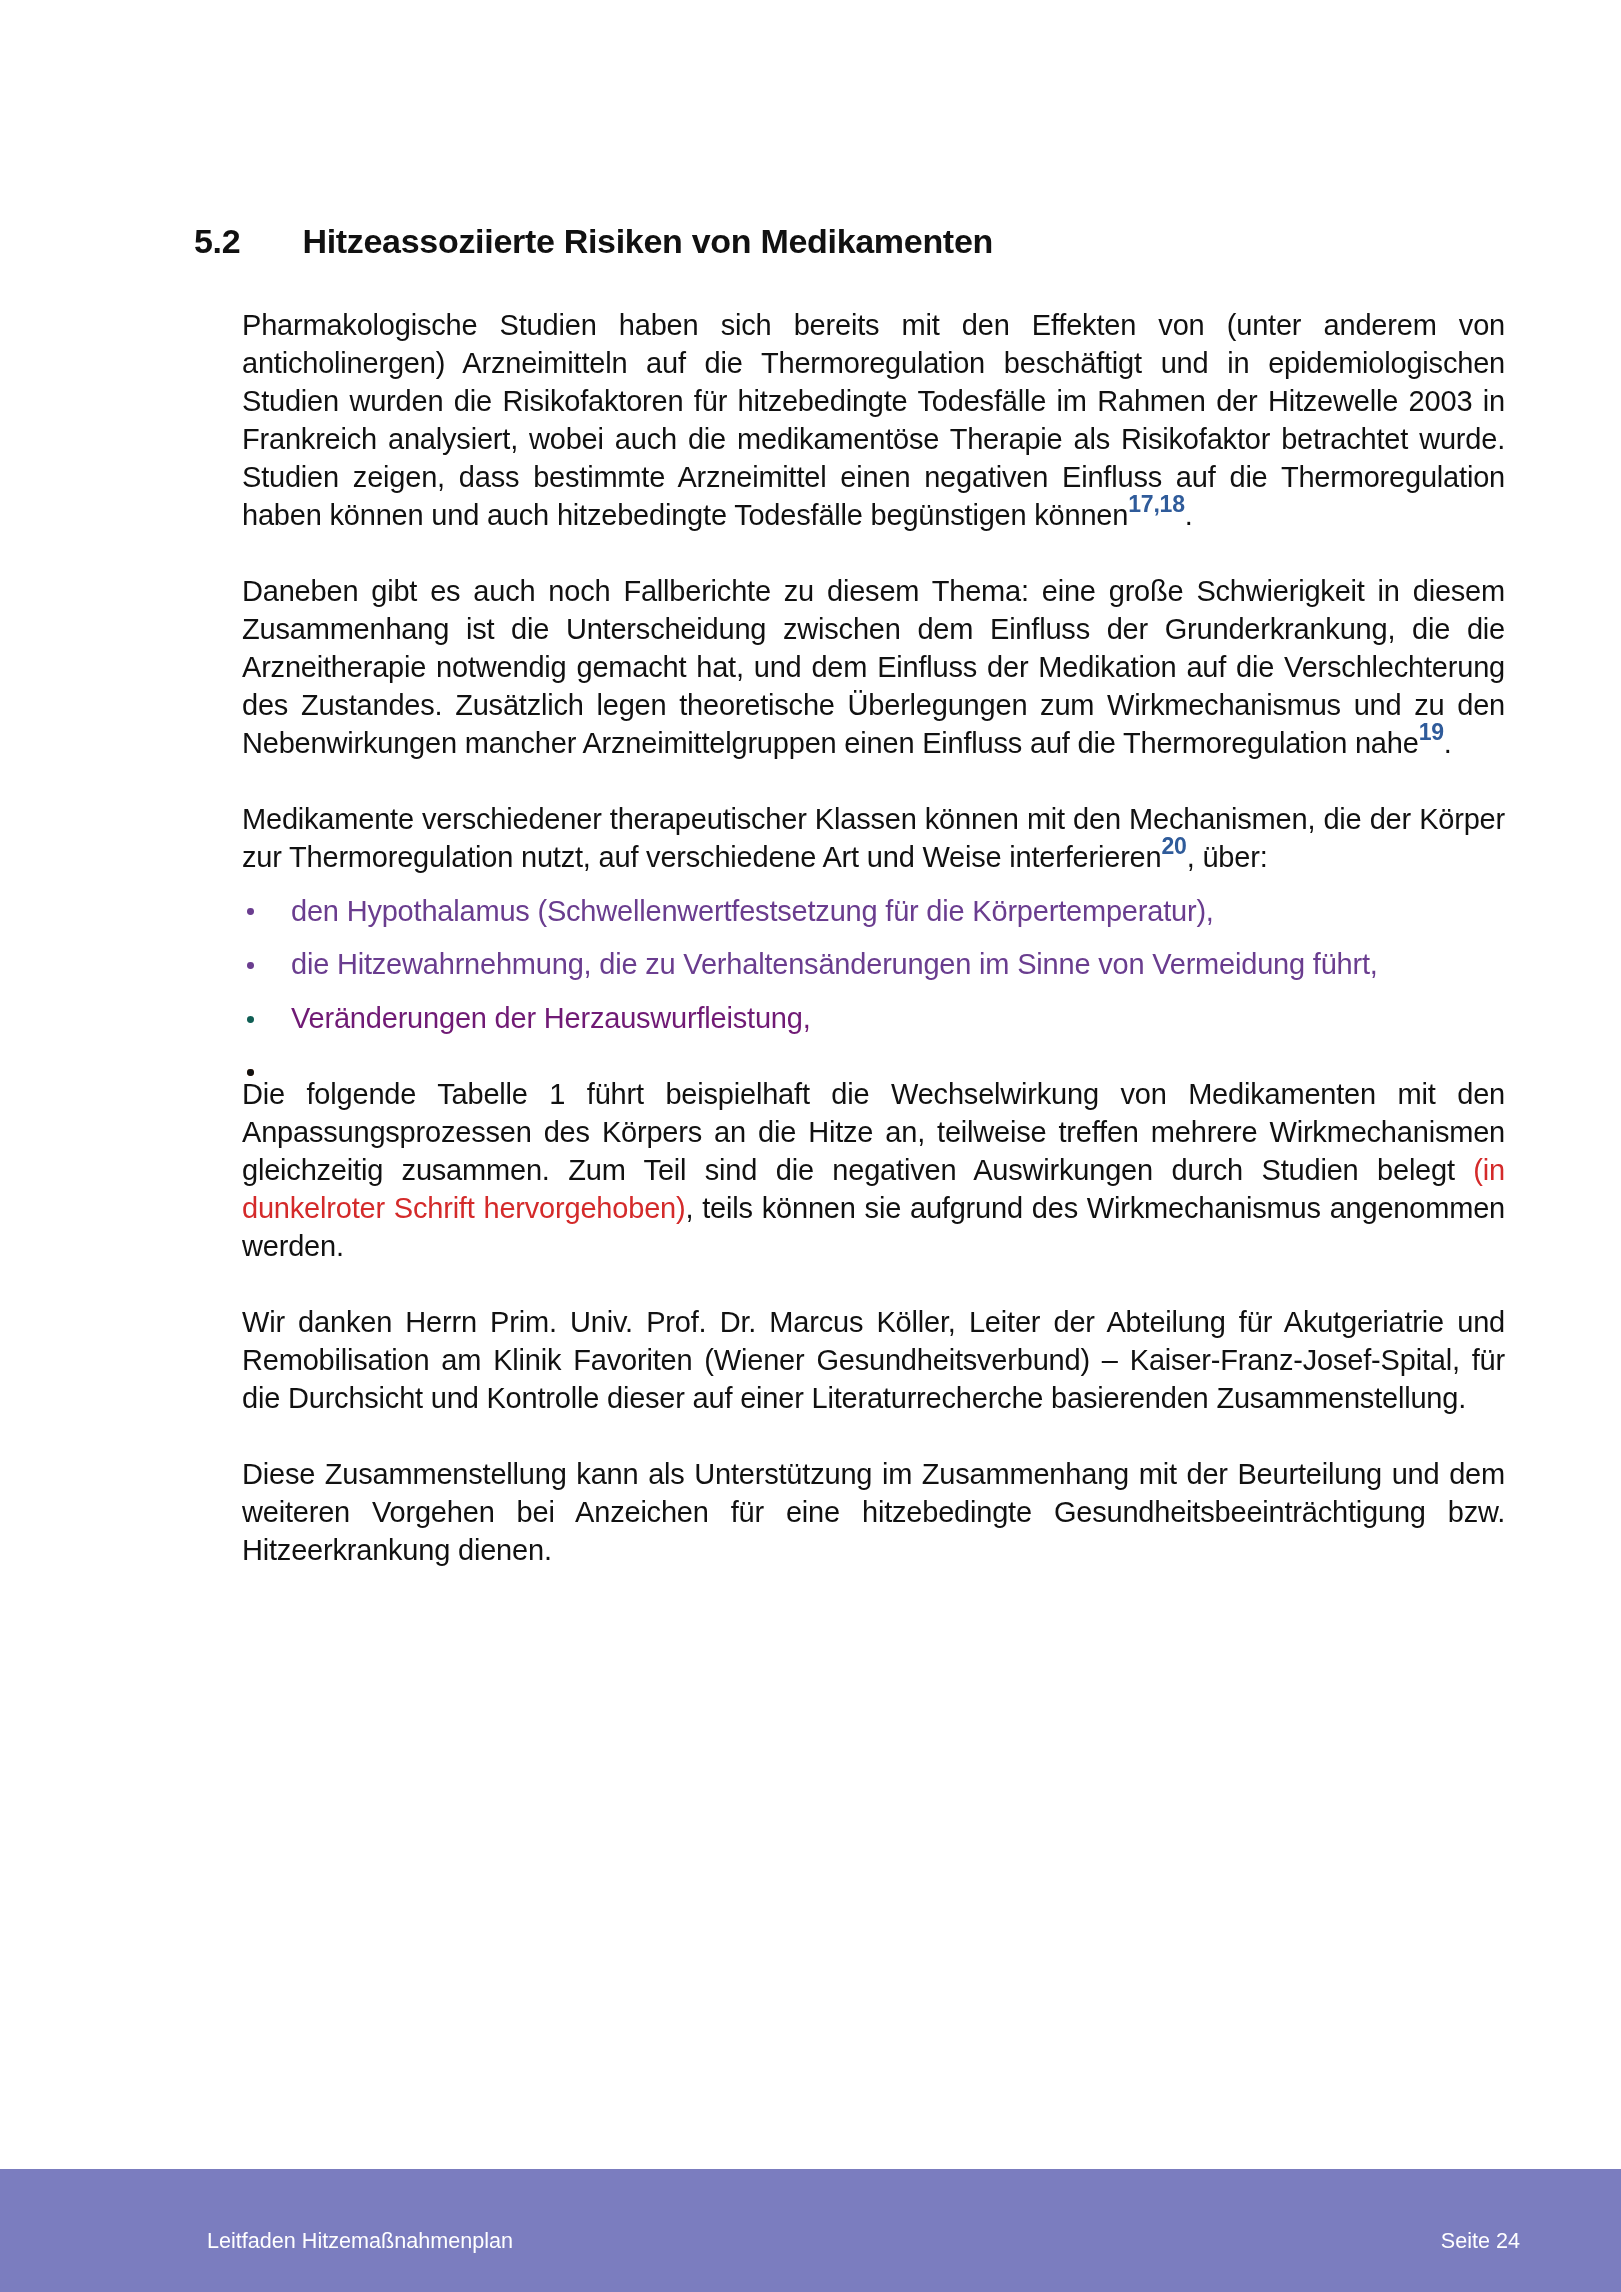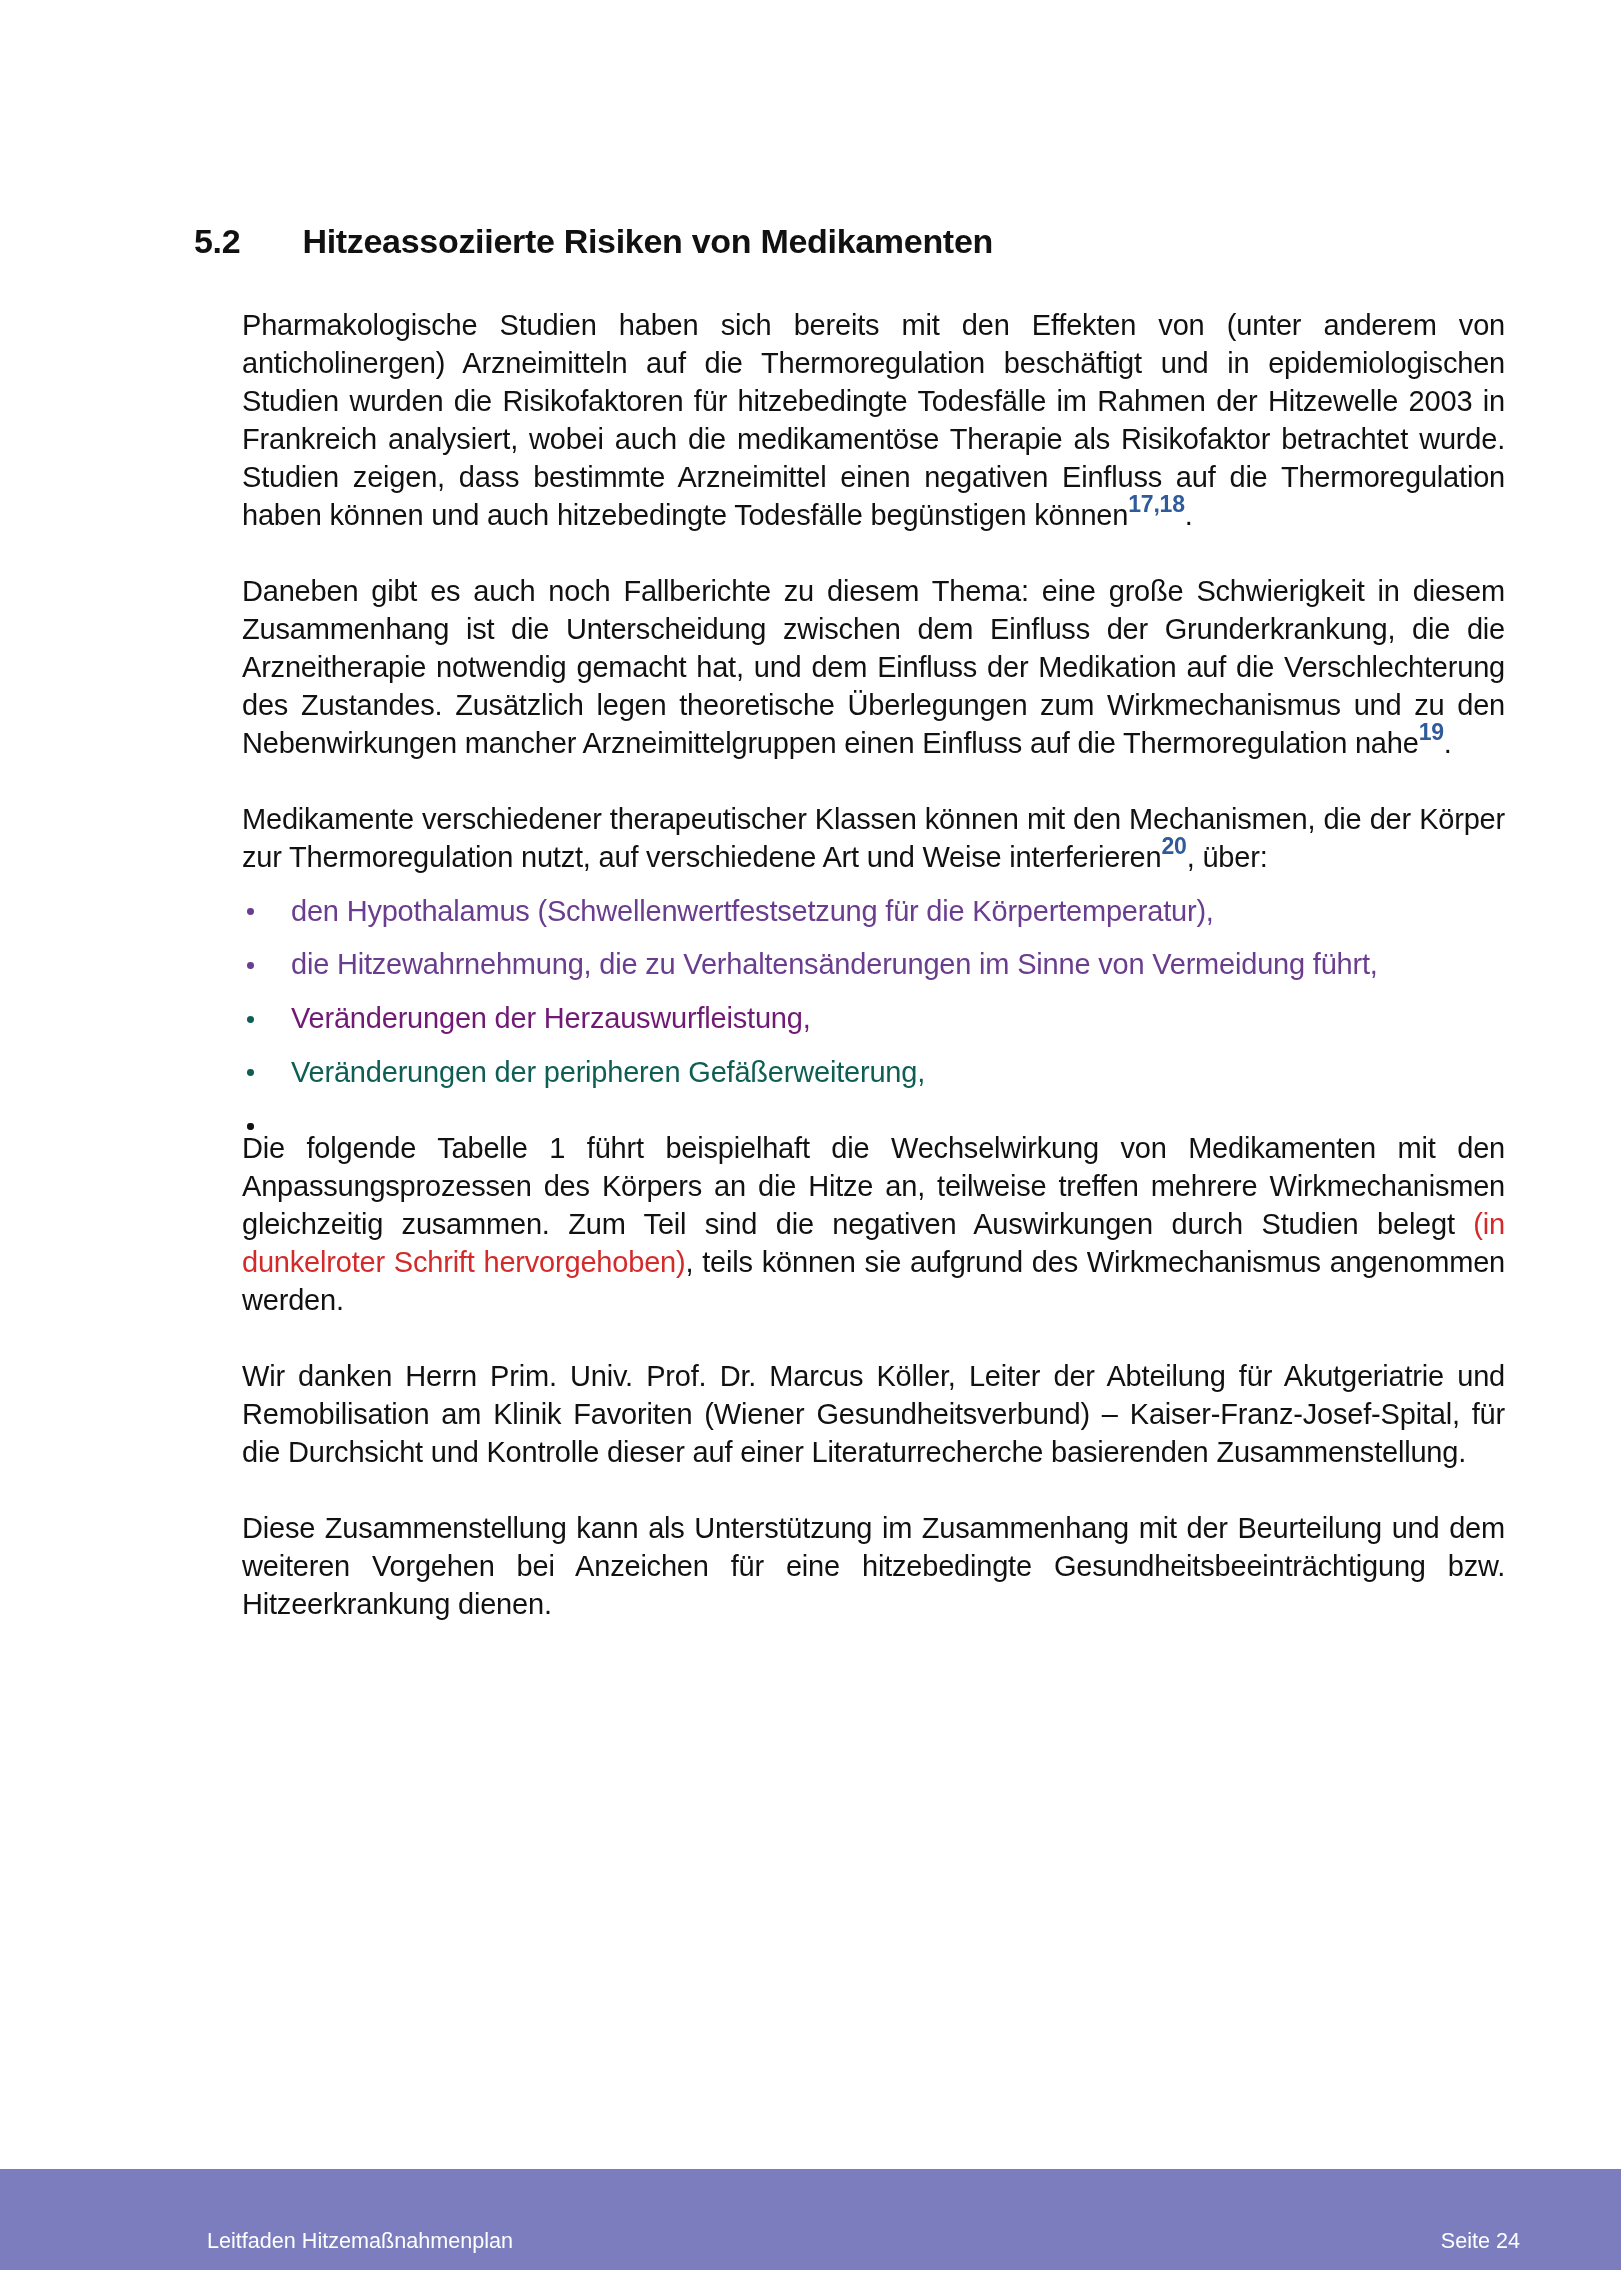--- a/index.html
+++ b/index.html
@@ -23,21 +23,21 @@
   }
   .red { color: #d42a2a; }
   ul.bullets { list-style: none; padding: 0; margin: 12px 0 38px 0; }
   ul.bullets li {
     position: relative; padding-left: 49px; margin-bottom: 15.7px; line-height: 38px;
   }
   ul.bullets li .dot {
     position: absolute; left: 4.9px; top: 16.7px; width: 6.9px; height: 6.9px; border-radius: 50%;
   }
   .footer {
-    position: absolute; left: 0; top: 2169px; width: 1621px; height: 101px;
+    position: absolute; left: 0; top: 2169px; width: 1621px; height: 123px;
     background: #7b7dbf; color: #ffffff; font-size: 21.6px;
   }
   .footer .left { position: absolute; left: 207px; top: 59px; }
   .footer .right { position: absolute; right: 101px; top: 59px; margin-left: 32px; }
 </style>
 </head>
 <body>
 
 <div class="heading">
   <span>5.2</span>
@@ -48,21 +48,20 @@
   <p class="para"><span>Pharmakologische Studien haben sich bereits mit den Effekten von (unter anderem von anticholinergen) Arzneimitteln auf die Thermoregulation beschäftigt und in epidemiologischen Studien wurden die Risikofaktoren für hitzebedingte Todesfälle im Rahmen der Hitzewelle 2003 in Frankreich analysiert, wobei auch die medikamentöse Therapie als Risikofaktor betrachtet wurde. Studien zeigen, dass bestimmte Arzneimittel einen negativen Einfluss auf die Thermoregulation haben können und auch hitzebedingte Todesfälle begünstigen können</span><sup class="ref">17,18</sup><span>.</span></p>
 
   <p class="para"><span>Daneben gibt es auch noch Fallberichte zu diesem Thema: eine große Schwierigkeit in diesem Zusammenhang ist die Unterscheidung zwischen dem Einfluss der Grunderkrankung, die die Arzneitherapie notwendig gemacht hat, und dem Einfluss der Medikation auf die Verschlechterung des Zustandes. Zusätzlich legen theoretische Überlegungen zum Wirkmechanismus und zu den Nebenwirkungen mancher Arzneimittelgruppen einen Einfluss auf die Thermoregulation nahe</span><sup class="ref">19</sup><span>.</span></p>
 
   <p class="para" style="margin-bottom:15.7px;"><span>Medikamente verschiedener therapeutischer Klassen können mit den Mechanismen, die der Körper zur Thermoregulation nutzt, auf verschiedene Art und Weise interferieren</span><sup class="ref">20</sup><span>, über:</span></p>
 
   <ul class="bullets">
     <li style="color:#6a3d8f"><span class="dot" style="background:#6a3d8f"></span><span>den Hypothalamus (Schwellenwertfestsetzung für die Körpertemperatur),</span></li>
     <li style="color:#6a3d8f"><span class="dot" style="background:#6a3d8f"></span><span>die Hitzewahrnehmung, die zu Verhaltensänderungen im Sinne von Vermeidung führt,</span></li>
     <li style="color:#701a75"><span class="dot" style="background:#0f5e54"></span><span>Veränderungen der Herzauswurfleistung,</span></li>
-    <li style="color:#0f5e54"><span class="dot" style="background:#0f5e54"></span><span>Veränderungen der peripheren Gefäßerweiterung,</span></li>
     <li style="color:#d9814a"><span class="dot" style="background:#d9814a"></span></li>
     <li style="color:#111111"><span class="dot" style="background:#111111"></span></li>
   </ul>
 
   <p class="para"><span>Die folgende Tabelle 1 führt beispielhaft die Wechselwirkung von Medikamenten mit den Anpassungsprozessen des Körpers an die Hitze an, teilweise treffen mehrere Wirkmechanismen gleichzeitig zusammen. Zum Teil sind die negativen Auswirkungen durch Studien belegt </span><span class="red">(in dunkelroter Schrift hervorgehoben)</span><span>, teils können sie aufgrund des Wirkmechanismus angenommen werden.</span></p>
 
   <p class="para">Wir danken Herrn Prim. Univ. Prof. Dr. Marcus Köller, Leiter der Abteilung für Akutgeriatrie und Remobilisation am Klinik Favoriten (Wiener Gesundheitsverbund) – Kaiser-Franz-Josef-Spital, für die Durchsicht und Kontrolle dieser auf einer Literaturrecherche basierenden Zusammenstellung.</p>
 
   <p class="para">Diese Zusammenstellung kann als Unterstützung im Zusammenhang mit der Beurteilung und dem weiteren Vorgehen bei Anzeichen für eine hitzebedingte Gesundheitsbeeinträchtigung bzw. Hitzeerkrankung dienen.</p>
 </div>

